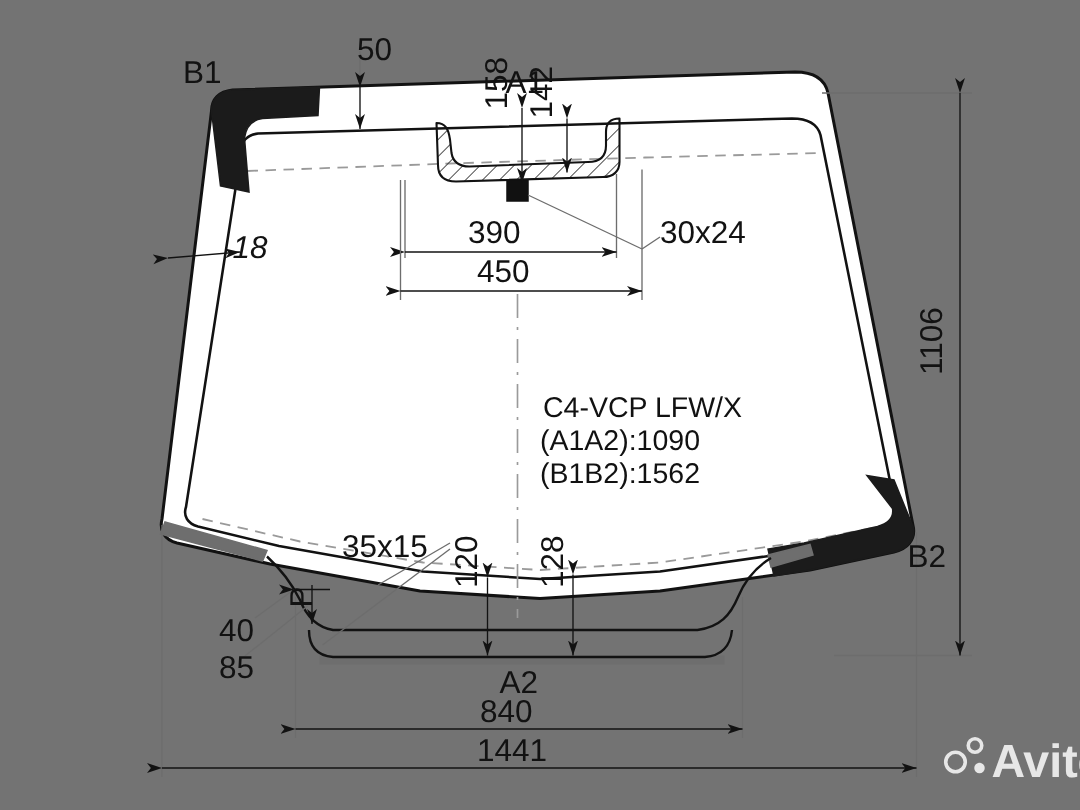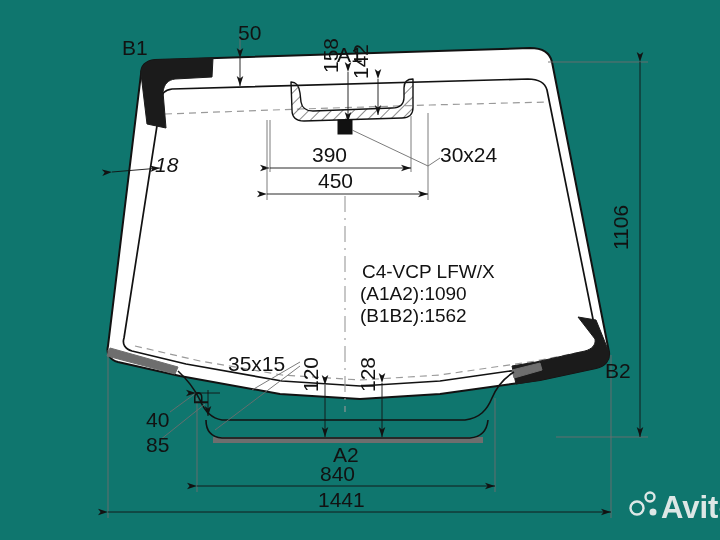--- a/index.html
+++ b/index.html
@@ -8,21 +8,21 @@
     padding: 0;
     background: #ffffff;
   }
   body {
     font-family: "Liberation Sans", sans-serif;
   }
   #page {
     position: relative;
     width: 720px;
     height: 540px;
-    background: #0f766e;
+    background: #737373;
     overflow: hidden;
   }
   #drawing {
     position: absolute;
     left: 0;
     top: 0;
     width: 720px;
     height: 540px;
   }
   .dimtext {

